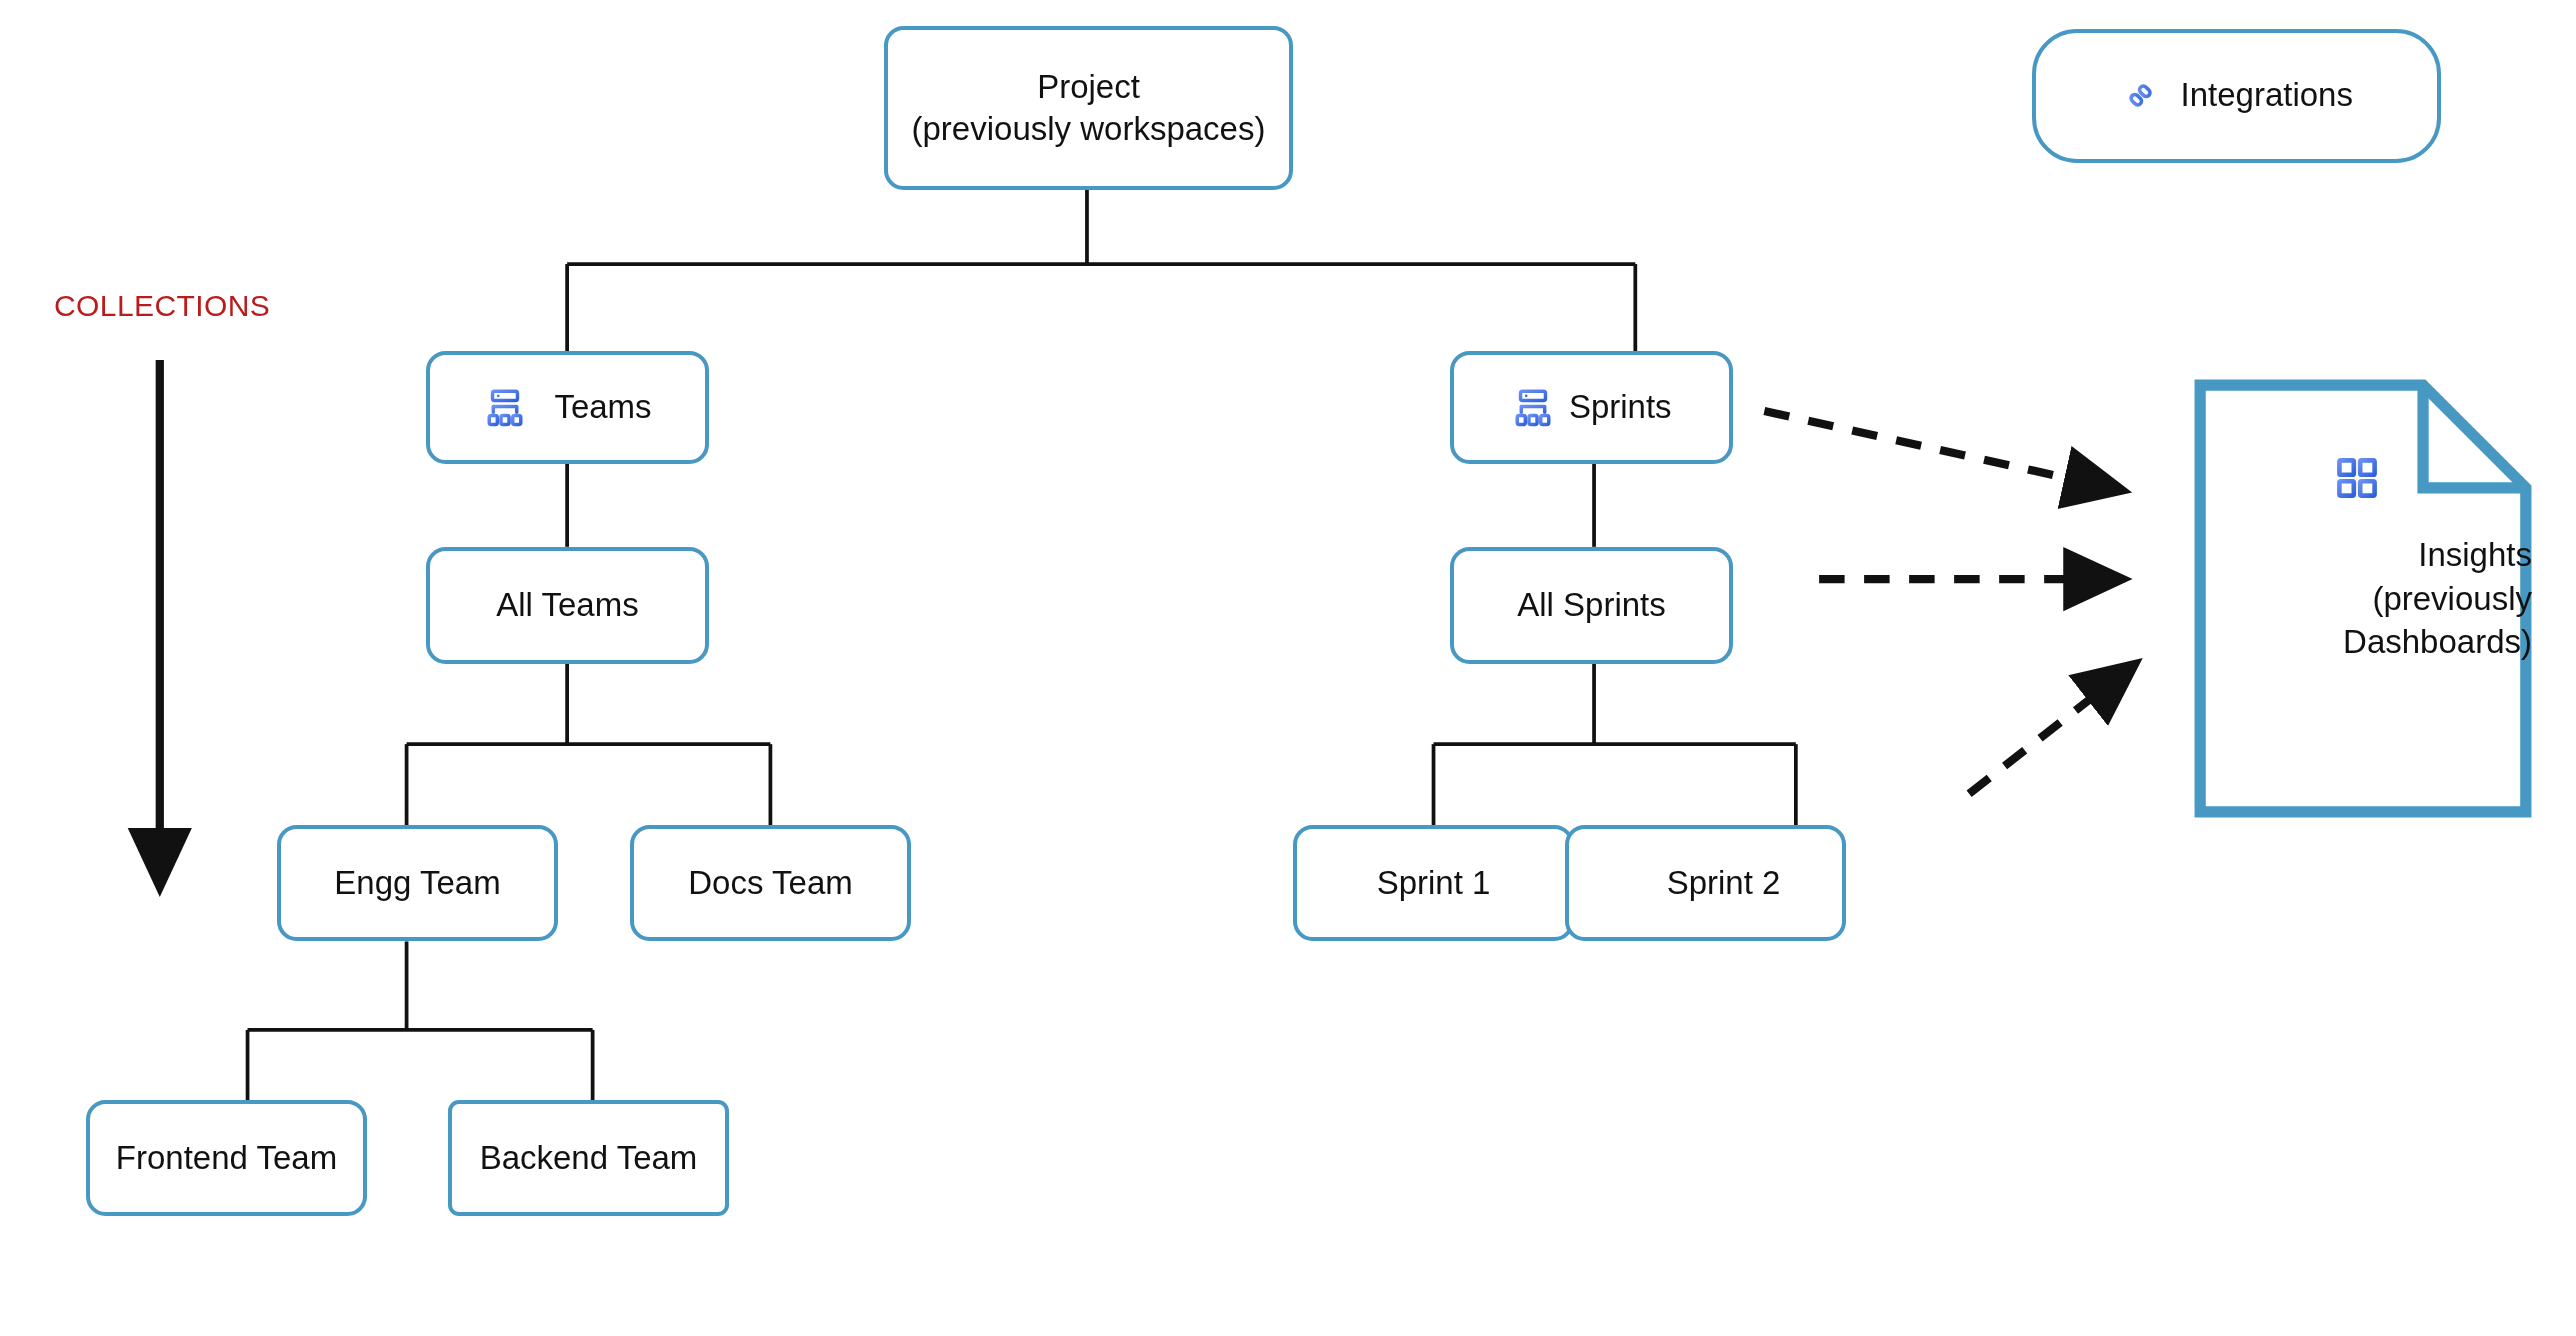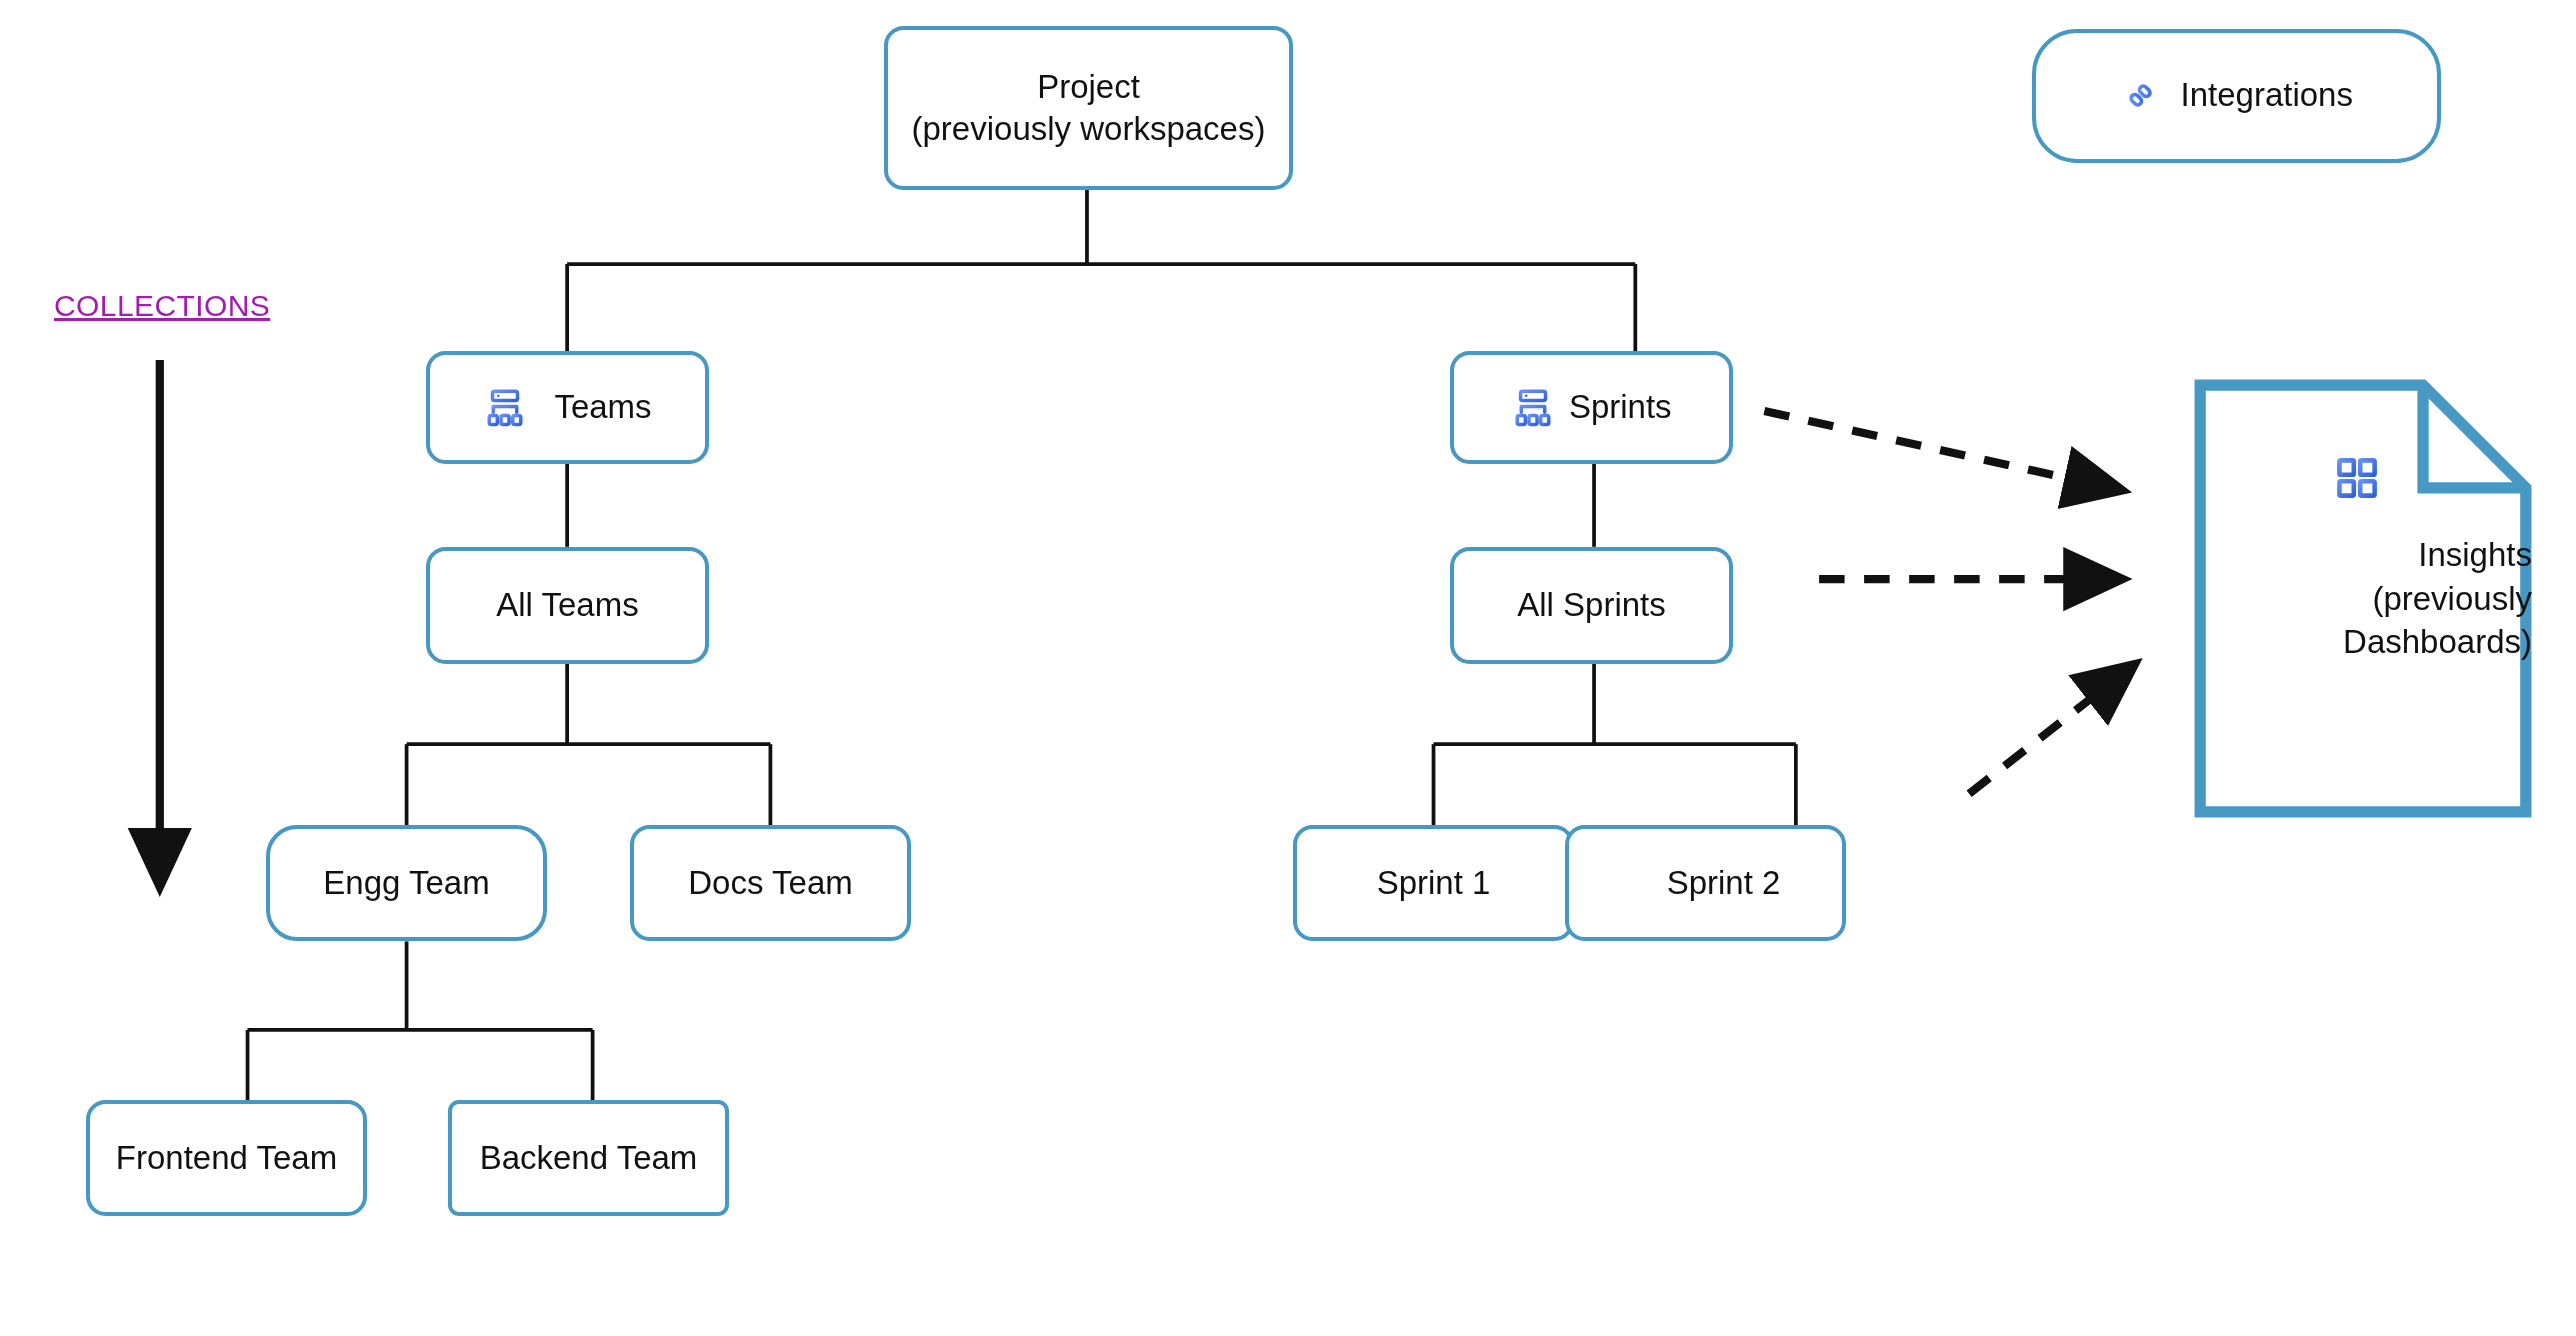--- a/index.html
+++ b/index.html
@@ -53,24 +53,23 @@
   }
   .icon {
     flex: 0 0 auto;
     display: inline-block;
     line-height: 0;
   }
   .side-label {
     position: absolute;
     font-size: 30px;
     letter-spacing: 0.4px;
-    color: #a21caf;
+    color: #b91c1c;
     z-index: 3;
     white-space: nowrap;
-    text-decoration: underline;
   }
   .doc-node {
     position: absolute;
     z-index: 3;
   }
   .doc-text {
     position: absolute;
     left: 0;
     width: 100%;
     text-align: right;
@@ -207,21 +206,21 @@
   </div>
 
   <div class="node" style="left:426px; top:547px; width:283px; height:117px;">
     <span class="label">All Teams</span>
   </div>
 
   <div class="node" style="left:1450px; top:547px; width:283px; height:117px;">
     <span class="label">All Sprints</span>
   </div>
 
-  <div class="node" style="left:266px; top:825px; width:281px; height:116px;border-radius:31px;">
+  <div class="node" style="left:277px; top:825px; width:281px; height:116px;">
     <span class="label">Engg Team</span>
   </div>
 
   <div class="node" style="left:630px; top:825px; width:281px; height:116px;">
     <span class="label">Docs Team</span>
   </div>
 
   <div class="node" style="left:1293px; top:825px; width:281px; height:116px;">
     <span class="label">Sprint 1</span>
   </div>

